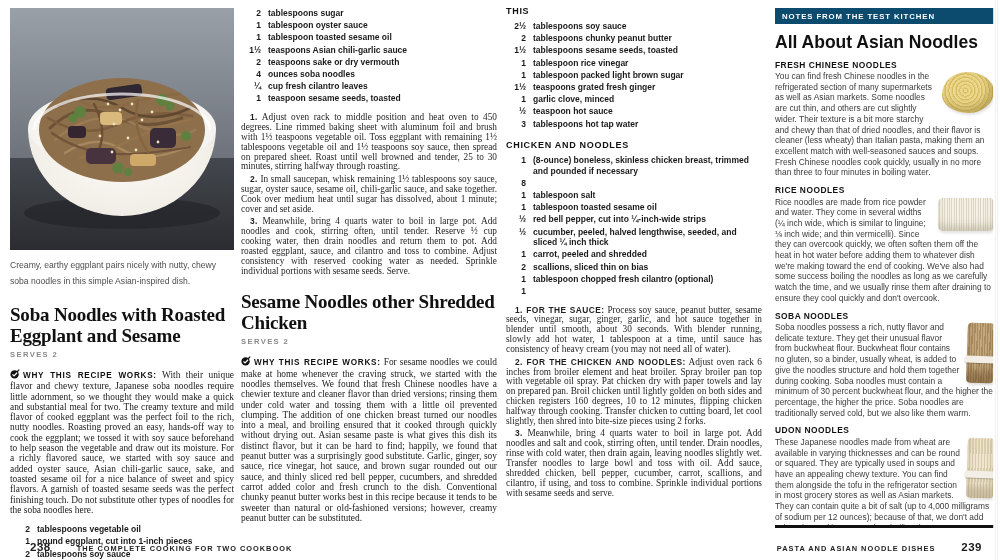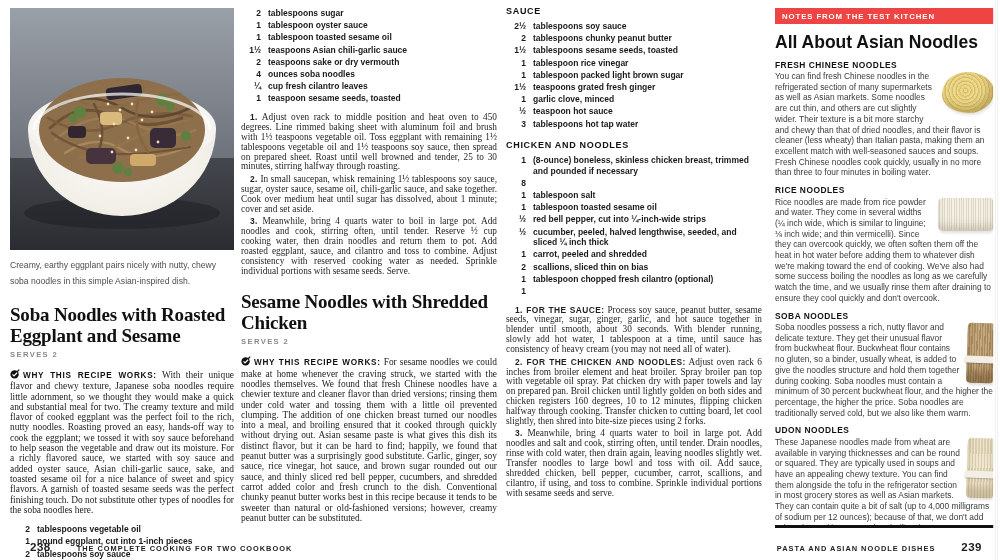--- a/index.html
+++ b/index.html
@@ -36,21 +36,21 @@
   .sec-head { font-weight:bold; font-size:9px; letter-spacing:.7px; color:#111; margin:0 0 5px; }
   .sec-head.spaced { margin-top:11px; }
 
   
   .steps { margin-top:9px; }
   .step { font-family:"Liberation Serif", serif; font-size:9.3px; line-height:9.9px; text-align:justify; text-indent:9px; color:#1f1f1f; margin-bottom:2.5px; }
   .step-lead { font-family:"Liberation Sans", sans-serif; font-weight:bold; font-size:8.4px; letter-spacing:.4px; }
 
   
   .sidebar { width:219px; height:520px; border-bottom:3.5px solid #111; overflow:hidden; }
-  .badge { background:#ef4444; color:#fff; font-weight:bold; font-size:7.8px; letter-spacing:.9px; padding:3.5px 7px 3px; display:block; }
+  .badge { background:#0c4a6e; color:#fff; font-weight:bold; font-size:7.8px; letter-spacing:.9px; padding:3.5px 7px 3px; display:block; }
   .sb-title { font-family:Liberation Sans, sans-serif; font-weight:bold; font-size:17.5px; margin:8px 0 7px; color:#111; }
   .sb-intro, .sb-text { font-size:8.4px; line-height:10.7px; color:#3b3b3b; }
   .sb-intro { margin-bottom:7px; }
   .sb-section { margin-bottom:7px; overflow:visible; }
   .sb-head { font-weight:bold; font-size:8.4px; letter-spacing:.5px; color:#111; margin-bottom:1.5px; }
 
   
   .fl { float:right; margin:1px 0 2px 7px; }
   .nest { width:52px; height:41px; border-radius:48% 52% 50% 50%/55% 48% 52% 45%;
     background:repeating-radial-gradient(circle at 45% 45%, #ecd98f 0 1.6px, #d8bd62 1.6px 2.6px, #e4cd7d 2.6px 3.6px);
@@ -215,32 +215,32 @@
         </div>
       </div>
 
     <div class="steps">
 
     <p class="step"><span class="step-lead">1.</span> <span>Adjust oven rack to middle position and heat oven to 450 degrees. Line rimmed baking sheet with aluminum foil and brush with 1½ teaspoons vegetable oil. Toss eggplant with remaining 1½ tablespoons vegetable oil and 1½ teaspoons soy sauce, then spread on prepared sheet. Roast until well browned and tender, 25 to 30 minutes, stirring halfway through roasting.</span></p>
         <p class="step"><span class="step-lead">2.</span> <span>In small saucepan, whisk remaining 1½ tablespoons soy sauce, sugar, oyster sauce, sesame oil, chili-garlic sauce, and sake together. Cook over medium heat until sugar has dissolved, about 1 minute; cover and set aside.</span></p>
         <p class="step"><span class="step-lead">3.</span> <span>Meanwhile, bring 4 quarts water to boil in large pot. Add noodles and cook, stirring often, until tender. Reserve ½ cup cooking water, then drain noodles and return them to pot. Add roasted eggplant, sauce, and cilantro and toss to combine. Adjust consistency with reserved cooking water as needed. Sprinkle individual portions with sesame seeds. Serve.</span></p>
       </div>
 
-    <h1 class="title mt-title">Sesame Noodles with Shredded Chicken</h1>
+    <h1 class="title mt-title">Sesame Noodles other Shredded Chicken</h1>
     <div class="serves">SERVES 2</div>
 
     <p class="why"><svg class="why-icon" width="10" height="10" viewBox="0 0 12 12">
           <circle cx="5.5" cy="6.5" r="5" fill="#111"></circle>
           <path d="M3 6.5 l1.8 1.8 L8.5 4.5" stroke="#fff" stroke-width="1.4" fill="none"></path>
           <path d="M8.5 3.5 L11 0.8" stroke="#111" stroke-width="1.6"></path>
         </svg><span class="why-label">WHY THIS RECIPE WORKS:</span> <span>For sesame noodles we could make at home whenever the craving struck, we started with the noodles themselves. We found that fresh Chinese noodles have a chewier texture and cleaner flavor than dried versions; rinsing them under cold water and tossing them with a little oil prevented clumping. The addition of one chicken breast turned our noodles into a meal, and broiling ensured that it cooked through quickly without drying out. Asian sesame paste is what gives this dish its distinct flavor, but it can be hard to find; happily, we found that peanut butter was a surprisingly good substitute. Garlic, ginger, soy sauce, rice vinegar, hot sauce, and brown sugar rounded out our sauce, and thinly sliced red bell pepper, cucumbers, and shredded carrot added color and fresh crunch to the dish. Conventional chunky peanut butter works best in this recipe because it tends to be sweeter than natural or old-fashioned versions; however, creamy peanut butter can be substituted.</span></p>
   </div>
 
   <div class="col col3" style="top:6px">
-    <div class="sec-head">SAUCE</div>
+    <div class="sec-head">THIS</div>
     <div class="ing-list">
 
     <div class="ing-row">
           <span class="ing-qty">2½</span>
           <span>tablespoons soy sauce</span>
         </div>
         <div class="ing-row">
           <span class="ing-qty">2</span>
           <span>tablespoons chunky peanut butter</span>
         </div>

